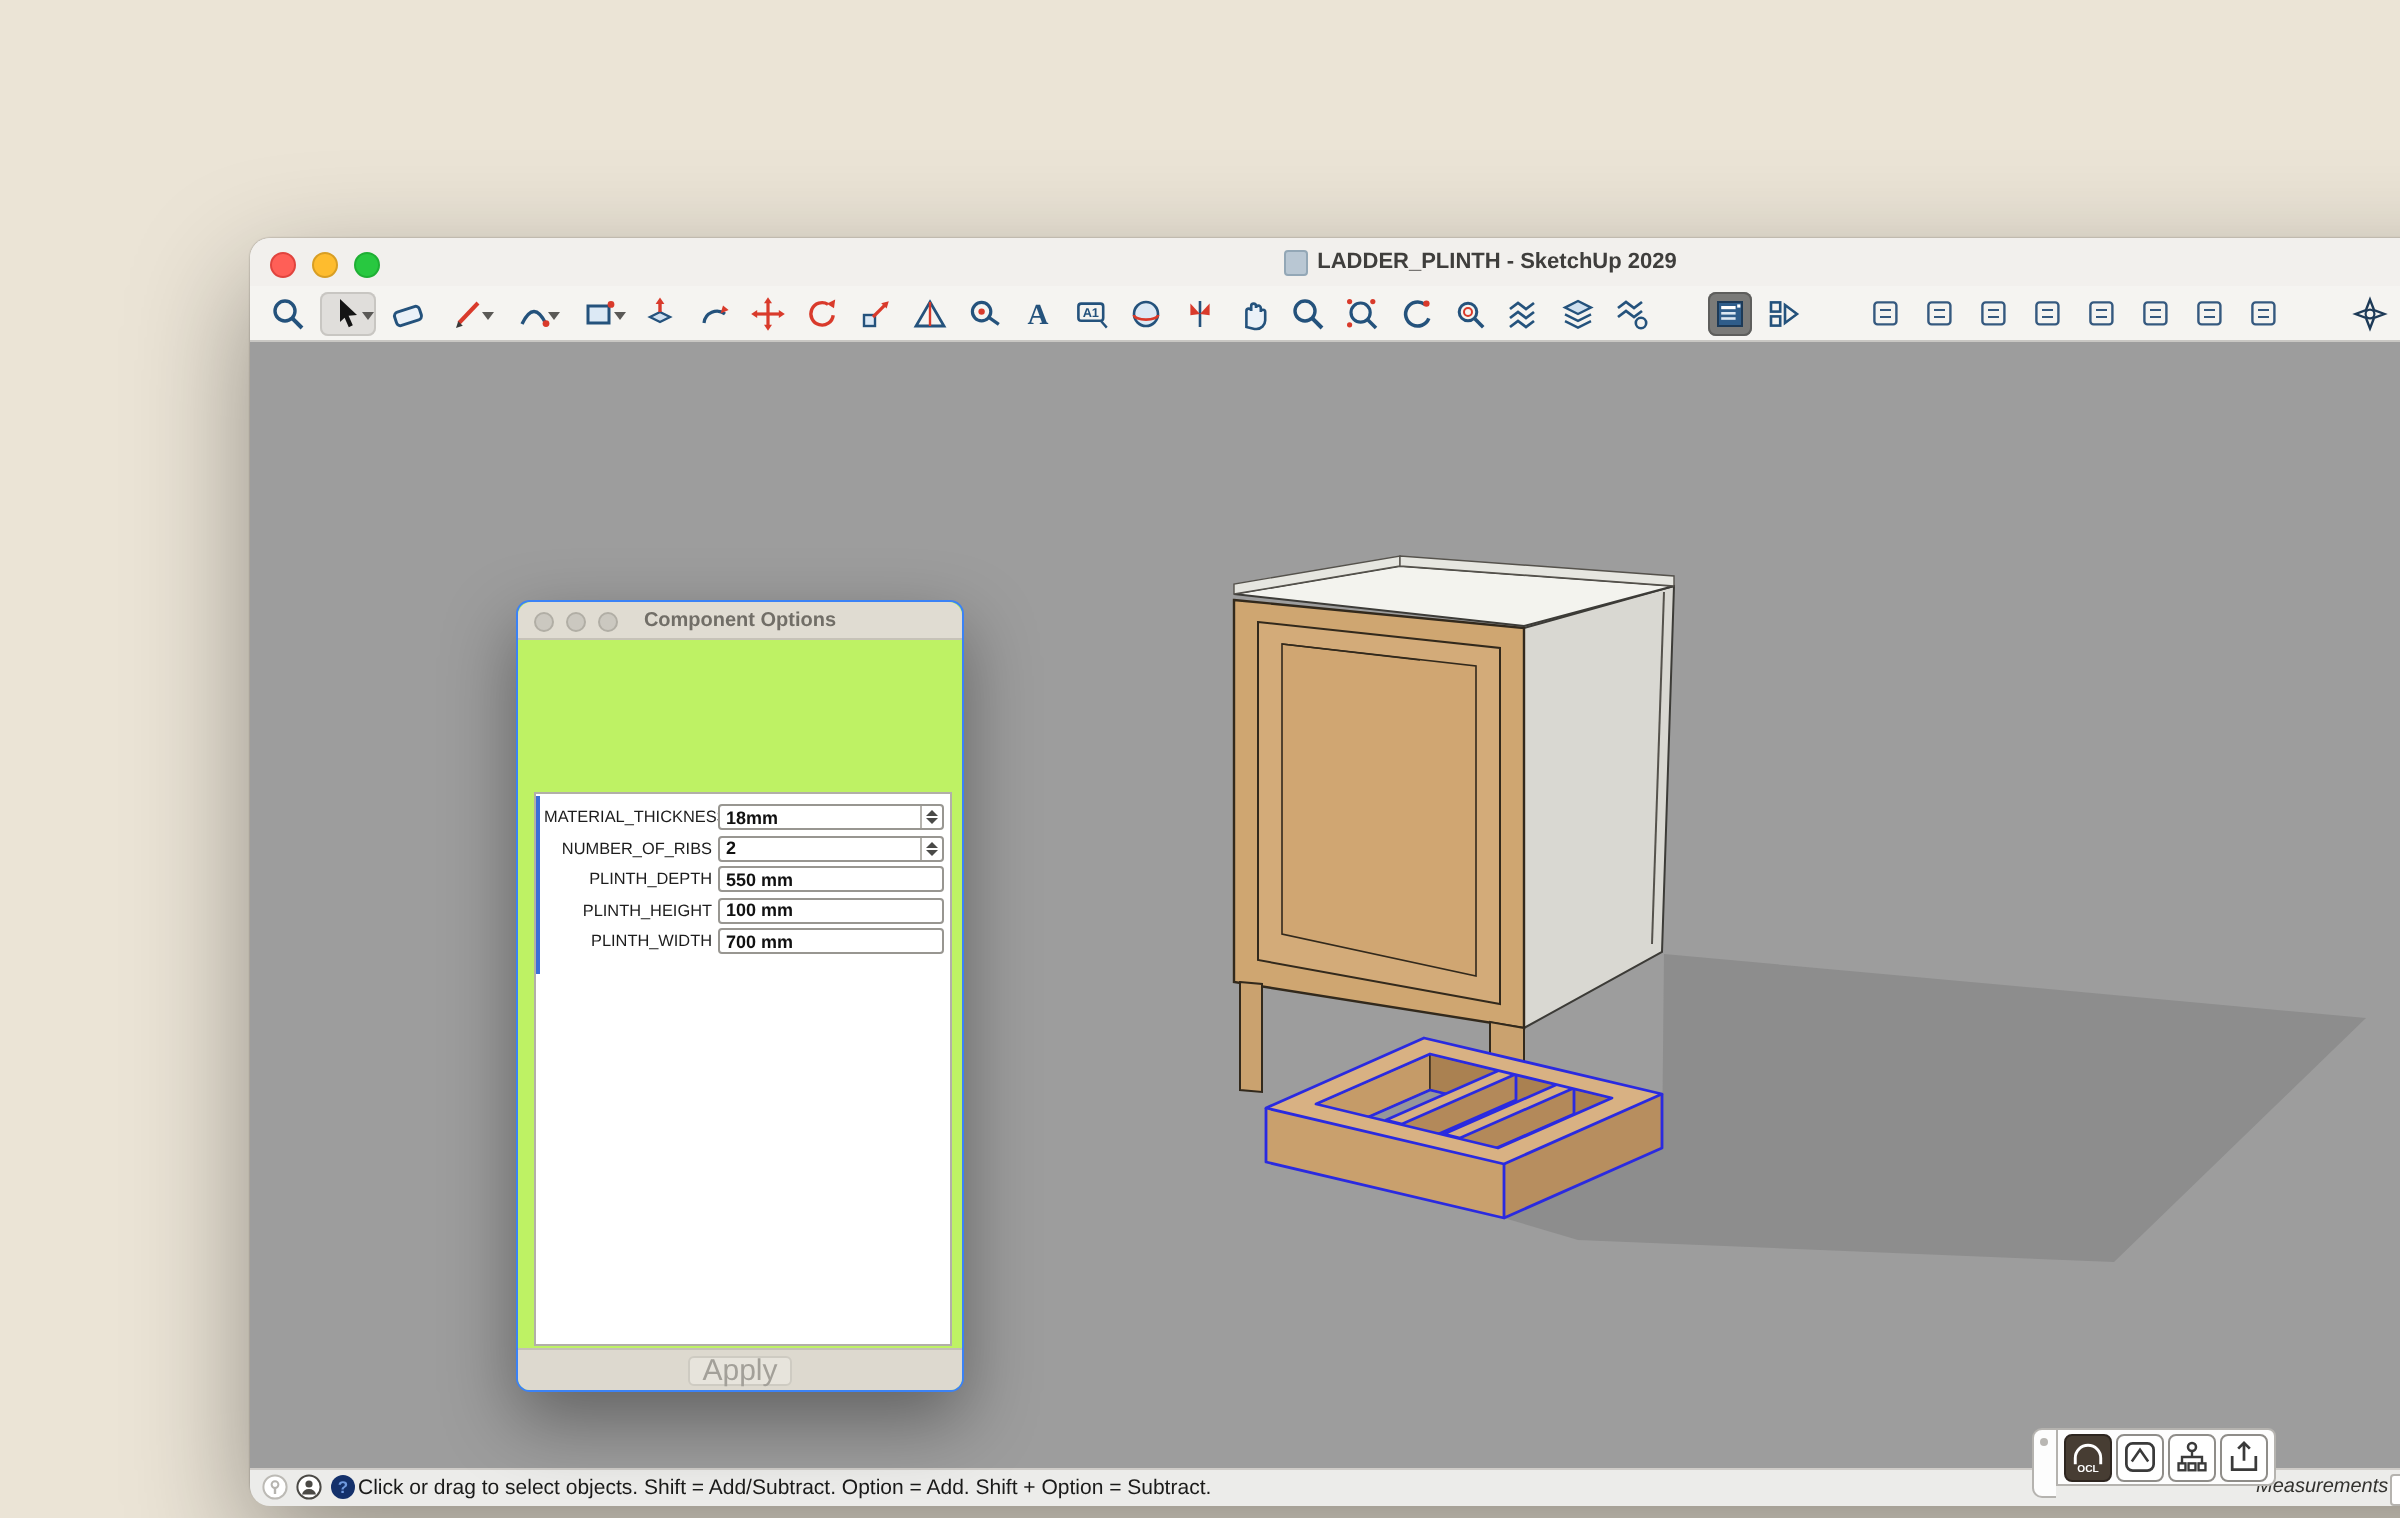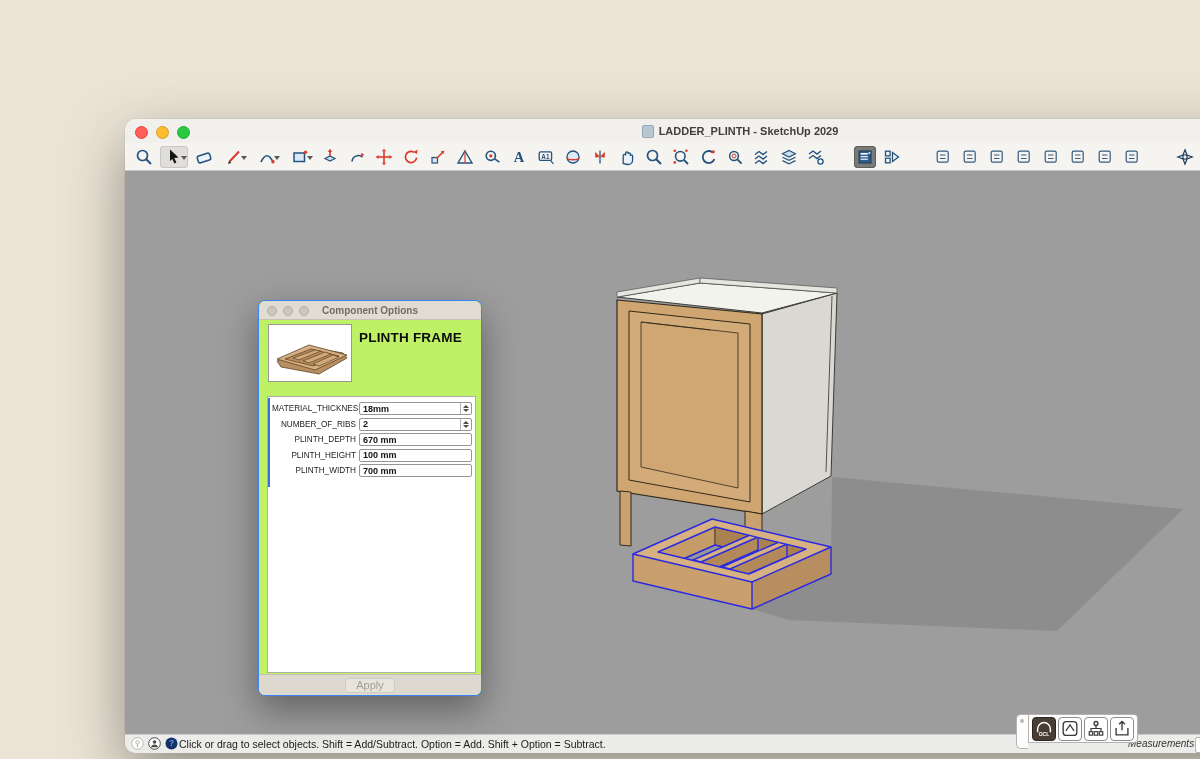--- a/index.html
+++ b/index.html
@@ -112,21 +112,21 @@
   .stepper i{display:block;width:0;height:0;border-left:3px solid transparent;border-right:3px solid transparent;}
   .stepper .up{border-bottom:3.5px solid #4a4a48;}
   .stepper .dn{border-top:3.5px solid #4a4a48;}
   .dlg-footer{
     position:absolute;left:0;right:0;bottom:0;height:20px;background:#ddd9cf;
     border-top:1px solid #c4c0b6;border-radius:0 0 6px 6px;
     display:flex;align-items:center;justify-content:center;
   }
   .apply-btn{
     min-width:36px;height:13px;padding:0 6px;border-radius:3px;background:#e7e4dc;
-    border:1px solid #cecbc2;color:#a3a099;font-size:11px;display:flex;align-items:center;justify-content:center;
+    border:1px solid #cecbc2;color:#a3a099;font-size:15px;display:flex;align-items:center;justify-content:center;
   }
 </style>
 </head>
 <body style="--desktop: #ebe4d6; --canvas: #9d9d9d; --sel: #2a2ae0; --accent: #3a6fd8;">
 
 <div class="app-window">
 
   <div class="titlebar">
     <div class="traffic">
       <span class="tl red"></span>
@@ -510,34 +510,20 @@
 <div class="dialog">
   <div class="dlg-titlebar">
     <div class="dlg-dots">
       <span class="dot"></span>
       <span class="dot"></span>
       <span class="dot"></span>
     </div>
     <div class="dlg-title">Component Options</div>
   </div>
 
-  <div class="dlg-header">
-    <div class="thumb">
-      <svg width="82" height="56" viewBox="0 0 82 56">
-        <polygon points="8,36 12,42 50,49 78,33 74,28 40,22" fill="#b78e5f" stroke="#5d452a" stroke-width="0.8"></polygon>
-        <path d="M8,34 L40,20 L78,30 L46,45 Z M16,34 L42,24 L70,31 L44,41 Z" fill="#d8b183" fill-rule="evenodd" stroke="#5d452a" stroke-width="0.8"></path>
-        <g stroke="#5d452a" stroke-width="0.7">
-          <polygon points="24,33 46,25 52,26 30,35" fill="#d2a977"></polygon>
-          <polygon points="34,36 56,27 62,29 40,38" fill="#d2a977"></polygon>
-          <polygon points="44,39 64,30 70,32 50,41" fill="#d2a977"></polygon>
-        </g>
-      </svg>
-    </div>
-    <div class="comp-name">PLINTH FRAME</div>
-  </div>
 
   <div class="dlg-body">
     <div class="accent-line"></div>
     <div class="dc-rows" id="dcrows">
         <div class="dc-row">
           <div class="dc-label">MATERIAL_THICKNESS</div>
           <div class="dc-ctl">
             <span class="val">18mm</span>
             <div class="stepper">
               <i class="up"></i>
@@ -551,21 +537,21 @@
             <span class="val">2</span>
             <div class="stepper">
               <i class="up"></i>
               <i class="dn"></i>
             </div>
           </div>
         </div>
         <div class="dc-row">
           <div class="dc-label">PLINTH_DEPTH</div>
           <div class="dc-ctl">
-            <span class="val">670 mm</span>
+            <span class="val">550 mm</span>
           </div>
         </div>
         <div class="dc-row">
           <div class="dc-label">PLINTH_HEIGHT</div>
           <div class="dc-ctl">
             <span class="val">100 mm</span>
           </div>
         </div>
         <div class="dc-row">
           <div class="dc-label">PLINTH_WIDTH</div>

